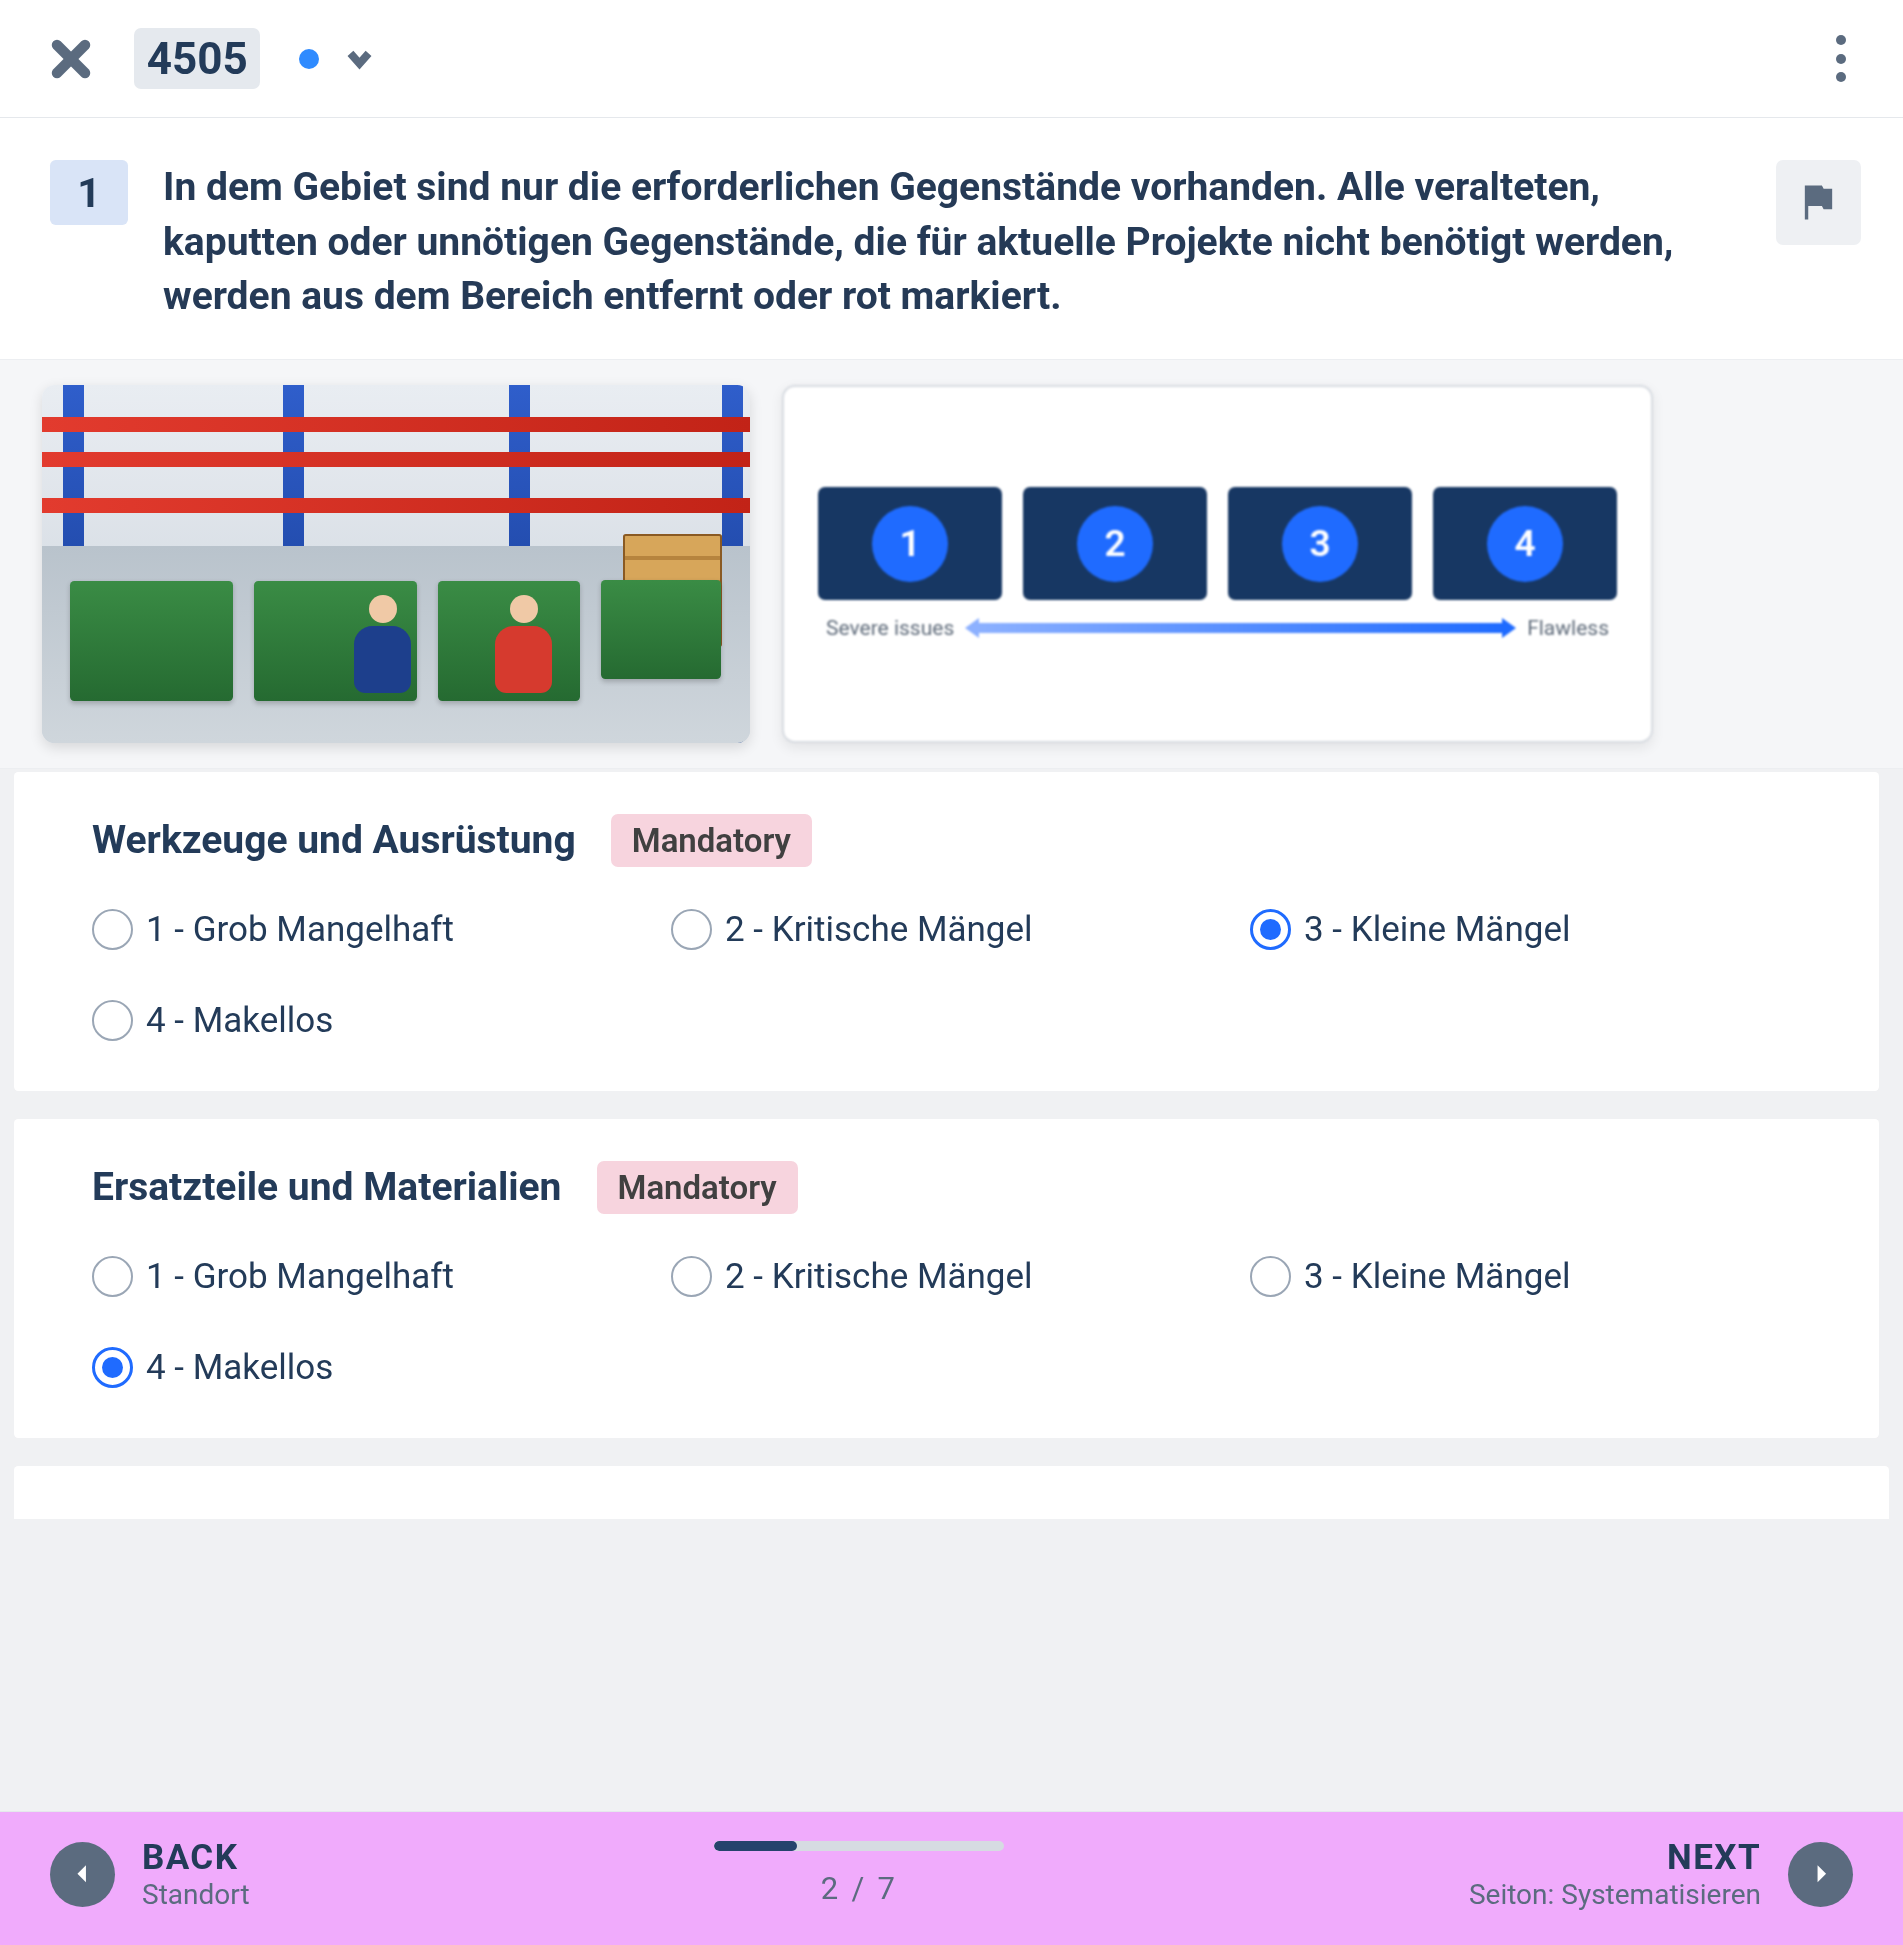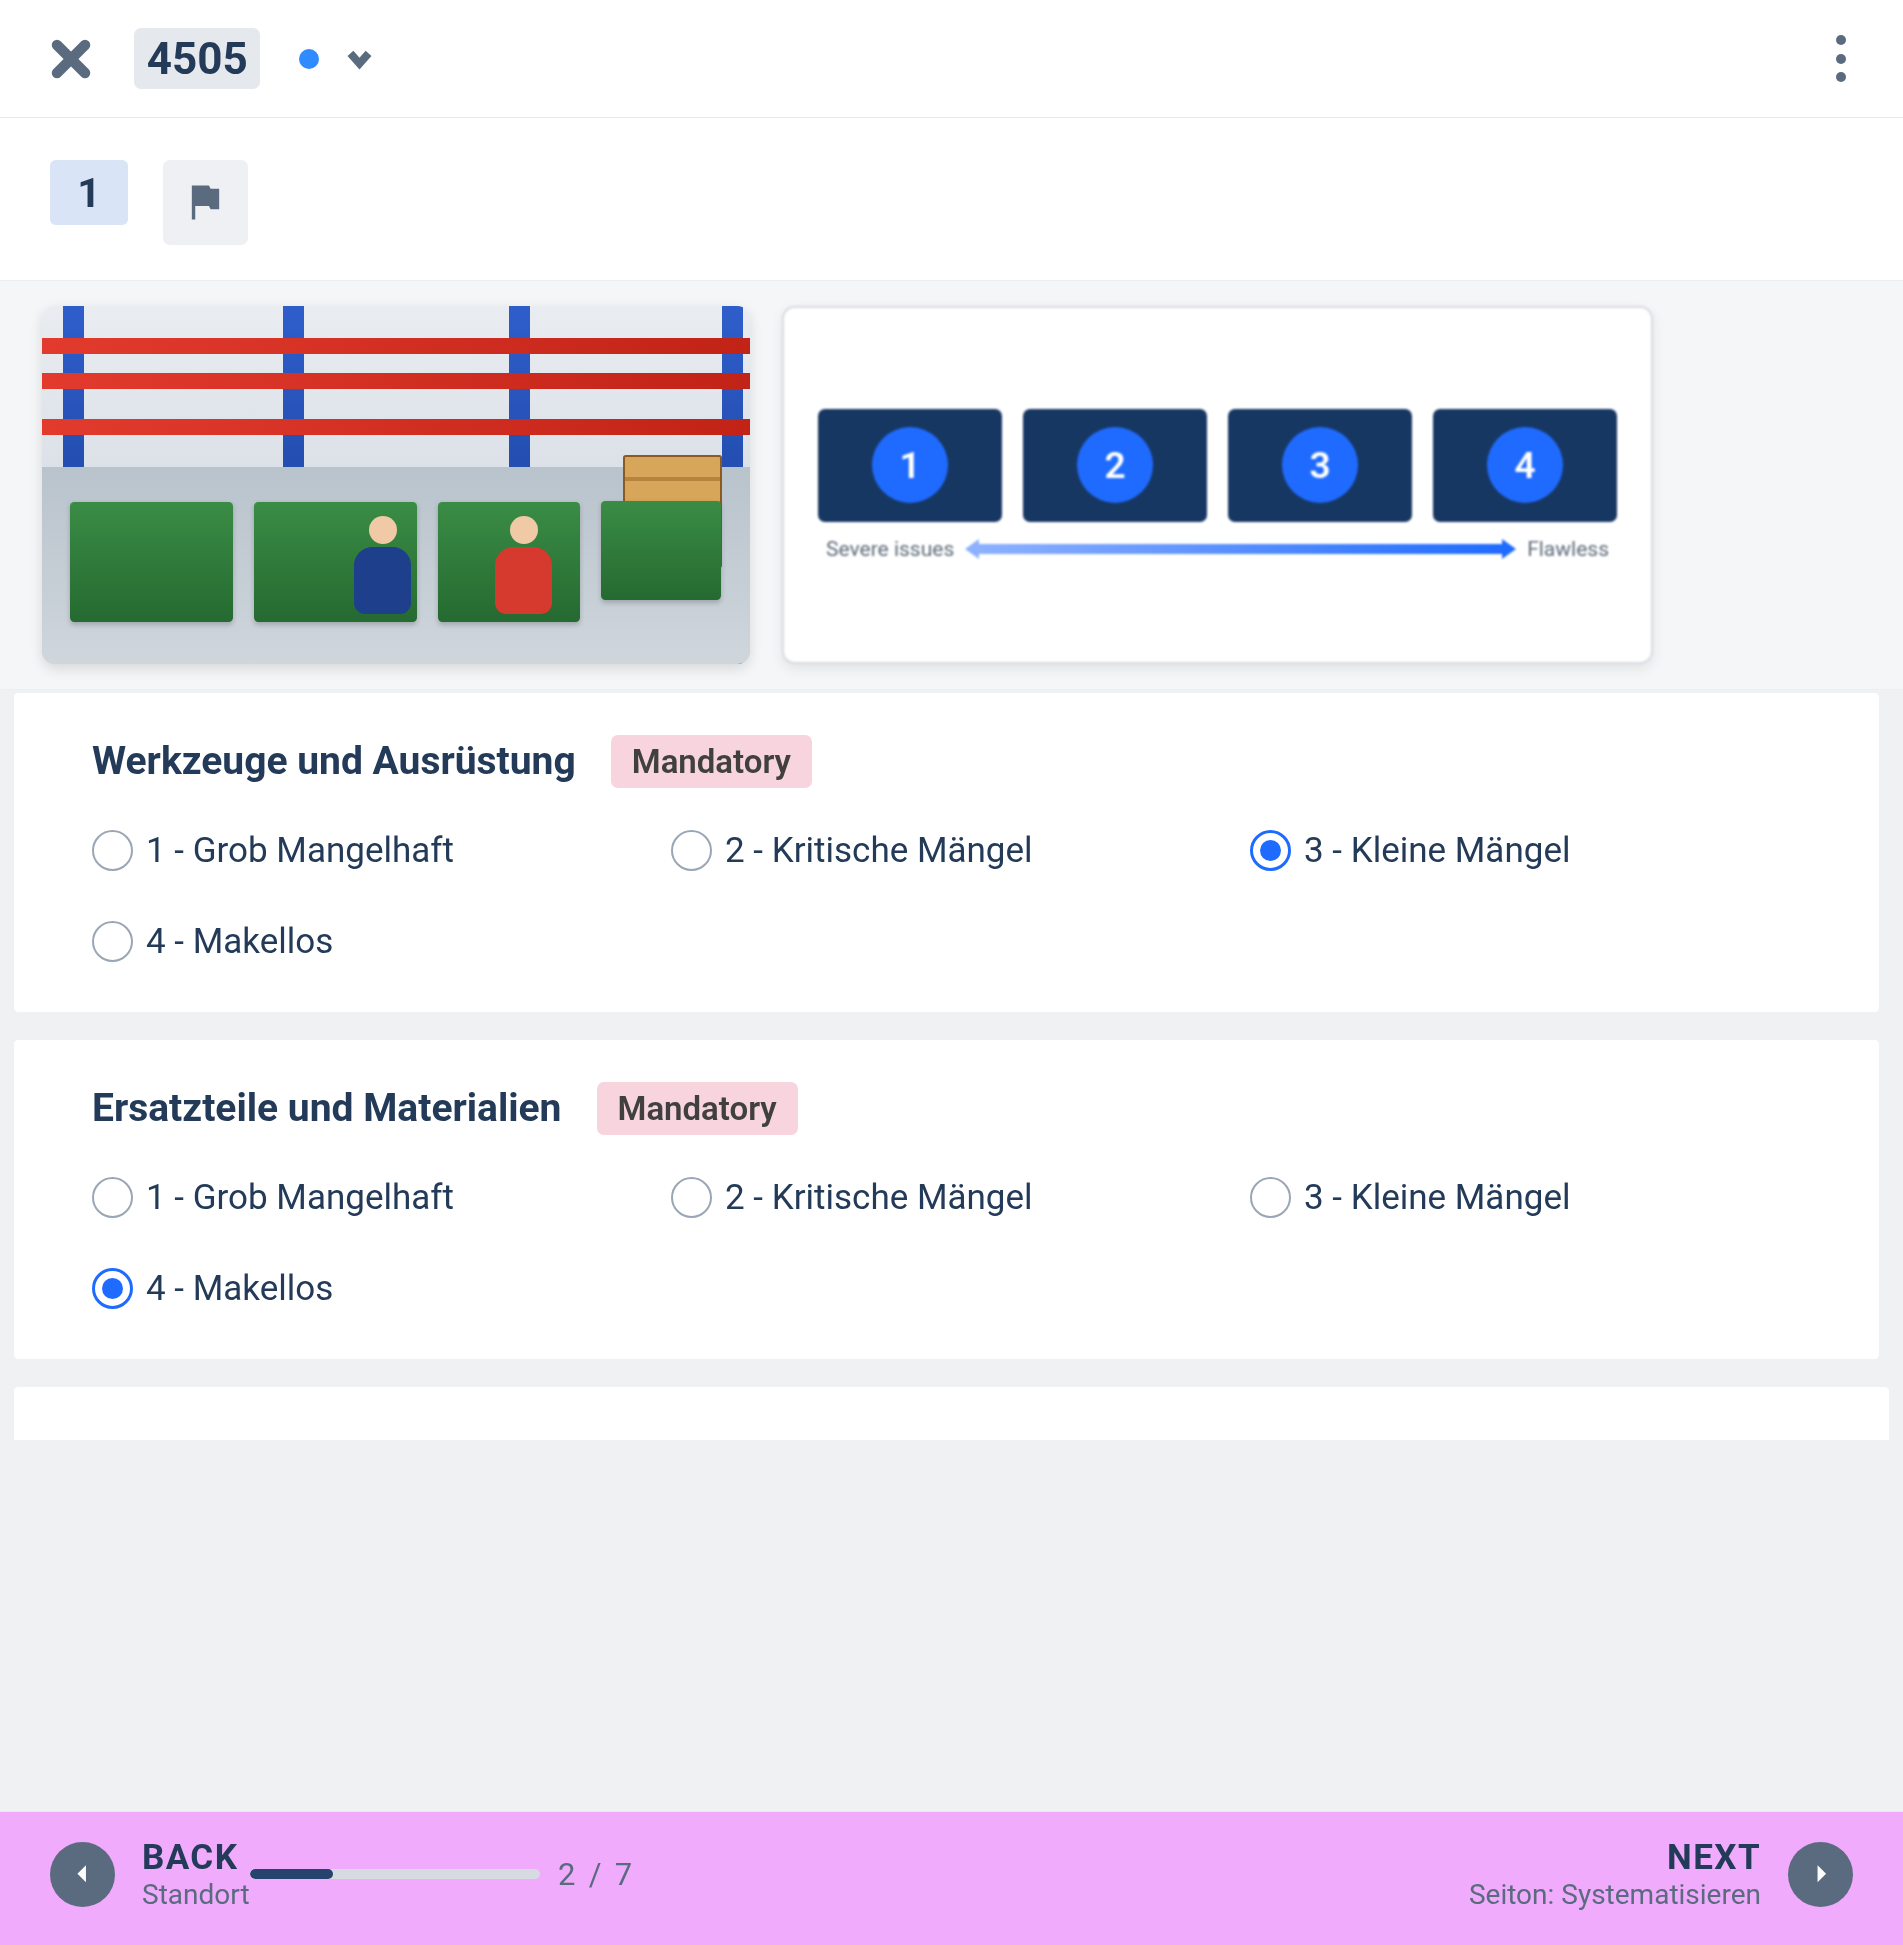--- a/index.html
+++ b/index.html
@@ -159,21 +159,21 @@
     display: flex; align-items: center; justify-content: center; cursor: pointer;
     flex-shrink: 0;
   }
   .nav-btn svg { width: 25.5px; height: 25.5px; fill: #ffffff; }
   .back-group { display: flex; align-items: center; gap: 27px; }
   .next-group { display: flex; align-items: center; gap: 27px; }
   .nav-text { display: flex; flex-direction: column; }
   .nav-label { font-size: 35px; font-weight: 700; color: #233b59; letter-spacing: 1.4px; }
   .nav-sub { font-size: 28px; color: #5b6b7f; }
   .next-group .nav-text { text-align: right; }
-  .progress-wrap { flex: 1; display: flex; flex-direction: row; align-items: center; gap: 18.4px; }
+  .progress-wrap { flex: 1; display: flex; flex-direction: column; align-items: center; gap: 18.4px; }
   .progress-bar {
     width: 290px; height: 10px; background: #d6dbe2; border-radius: 5.7px; overflow: hidden;
   }
   .progress-fill { height: 100%; background: #25436c; border-radius: 5.7px; }
   .progress-label { font-size: 31px; color: #5b6b7f; letter-spacing: 2.8px; }
 </style>
 </head>
 <body>
 
 <div class="wrapper">
@@ -191,20 +191,21 @@
     <div class="spacer"></div>
     <div class="more-dots">
         <span></span>
         <span></span>
         <span></span>
       </div>
   </div>
 
   <div class="question-block">
     <div class="q-num">1</div>
+    <div class="q-text">In dem Gebiet sind nur die erforderlichen Gegenstände vorhanden. Alle veralteten, kaputten oder unnötigen Gegenstände, die für aktuelle Projekte nicht benötigt werden, werden aus dem Bereich entfernt oder rot markiert.</div>
     <div class="flag-box">
       <svg viewBox="0 0 24 24">
           <path d="M4 2v20h2v-8h8l1 2h5V4h-5l-1-2H4z"></path>
         </svg>
     </div>
   </div>
 
   <div class="image-row">
     <div class="img-card">
       <div class="factory">

